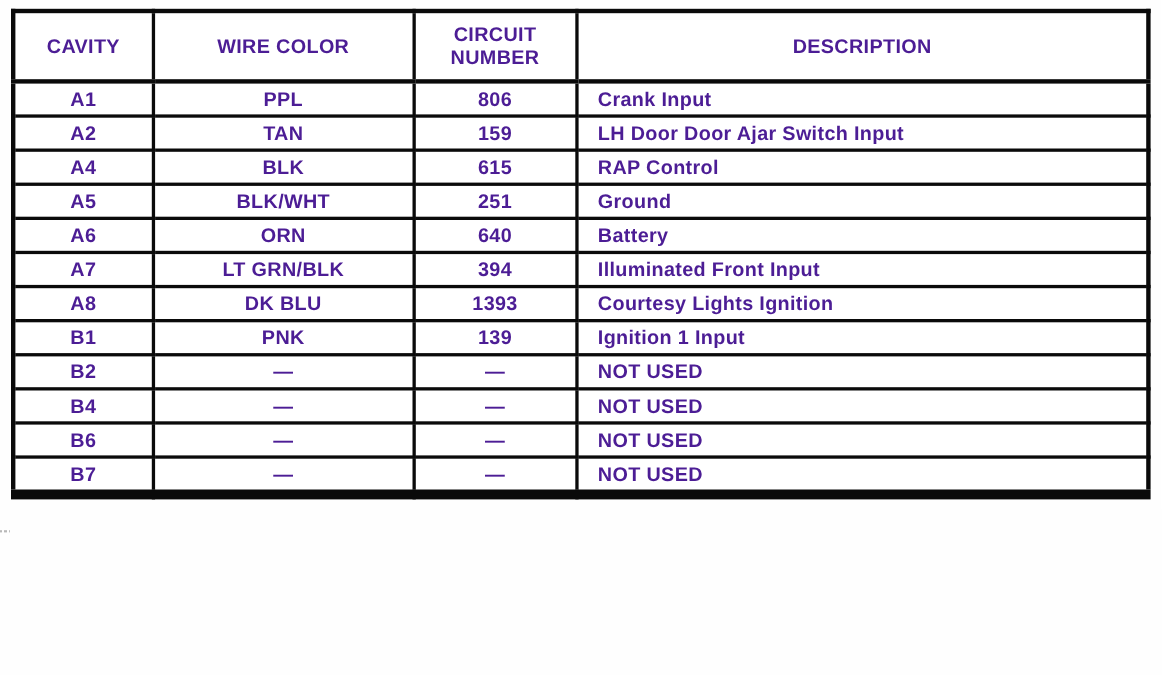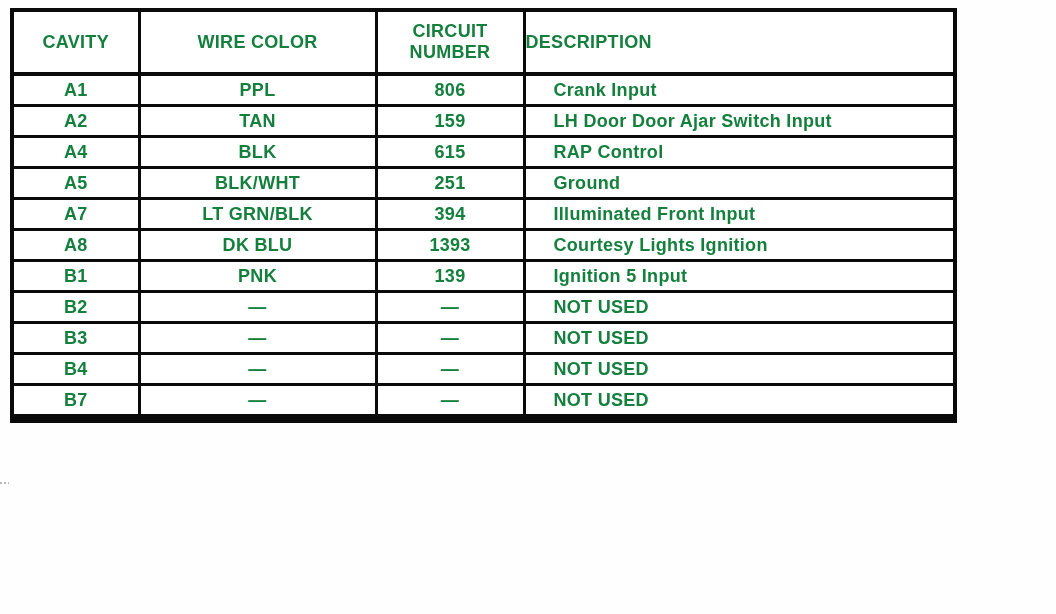--- a/index.html
+++ b/index.html
@@ -12,27 +12,27 @@
     position: relative;
     width: 1056px;
     height: 614px;
     background: #fefefe;
     overflow: hidden;
   }
   table.pinout {
     position: absolute;
     left: 10px;
     top: 8px;
-    width: 947px;
+    width: 1036px;
     border-collapse: collapse;
     table-layout: fixed;
     border: 4px solid #0a0a0a;
     border-bottom-width: 9px;
     background: #fff;
-    color: #15803d;
+    color: #4c1d95;
   }
   table.pinout th,
   table.pinout td {
     border: 3px solid #0a0a0a;
     text-align: center;
     vertical-align: middle;
     font-size: 18px;
     font-weight: 700;
     letter-spacing: 0.3px;
     padding: 0;
@@ -58,24 +58,25 @@
   }
   table.pinout col.c1 { width: 127px; }
   table.pinout col.c2 { width: 237px; }
   table.pinout col.c3 { width: 148px; }
   table.pinout col.c4 { width: auto;  }
   table.pinout td.c-desc,
   table.pinout th.h-desc {
     text-align: left;
   }
   table.pinout td.c-desc {
-    padding-left: 28px;
+    padding-left: 18px;
     font-weight: 700;
   }
   table.pinout th.h-desc {
+    text-align: center;
   }
   
   .scan-artifact {
     position: absolute;
     left: 0px;
     top: 482px;
     width: 9px;
     height: 2px;
     background: repeating-linear-gradient(90deg, #9a9a9a 0 2px, transparent 2px 4px);
     opacity: 0.7;
@@ -128,51 +129,57 @@
     <td class="c-circuit">615</td>
     <td class="c-desc">RAP Control</td>
   </tr>
         <tr>
     <td class="c-cavity">A5</td>
     <td class="c-wire">BLK/WHT</td>
     <td class="c-circuit">251</td>
     <td class="c-desc">Ground</td>
   </tr>
         <tr>
+    <td class="c-cavity">A6</td>
+    <td class="c-wire">ORN</td>
+    <td class="c-circuit">640</td>
+    <td class="c-desc">Battery</td>
+  </tr>
+        <tr>
     <td class="c-cavity">A7</td>
     <td class="c-wire">LT GRN/BLK</td>
     <td class="c-circuit">394</td>
     <td class="c-desc">Illuminated Front Input</td>
   </tr>
         <tr>
     <td class="c-cavity">A8</td>
     <td class="c-wire">DK BLU</td>
     <td class="c-circuit">1393</td>
     <td class="c-desc">Courtesy Lights Ignition</td>
   </tr>
         <tr>
     <td class="c-cavity">B1</td>
     <td class="c-wire">PNK</td>
     <td class="c-circuit">139</td>
-    <td class="c-desc">Ignition 5 Input</td>
+    <td class="c-desc">Ignition 1 Input</td>
   </tr>
         <tr>
     <td class="c-cavity">B2</td>
     <td class="c-wire">—</td>
     <td class="c-circuit">—</td>
     <td class="c-desc">NOT USED</td>
   </tr>
         <tr>
-    <td class="c-cavity">B3</td>
+    <td class="c-cavity">B4</td>
     <td class="c-wire">—</td>
     <td class="c-circuit">—</td>
     <td class="c-desc">NOT USED</td>
   </tr>
         <tr>
-    <td class="c-cavity">B4</td>
+    <td class="c-cavity">B6</td>
     <td class="c-wire">—</td>
     <td class="c-circuit">—</td>
     <td class="c-desc">NOT USED</td>
   </tr>
         <tr>
     <td class="c-cavity">B7</td>
     <td class="c-wire">—</td>
     <td class="c-circuit">—</td>
     <td class="c-desc">NOT USED</td>
   </tr>

